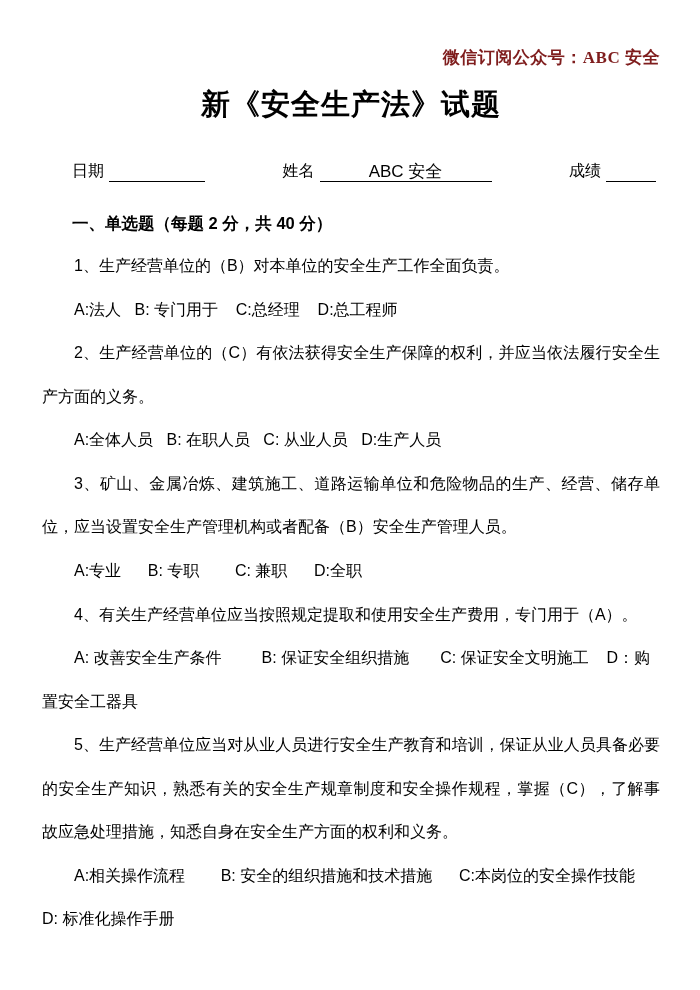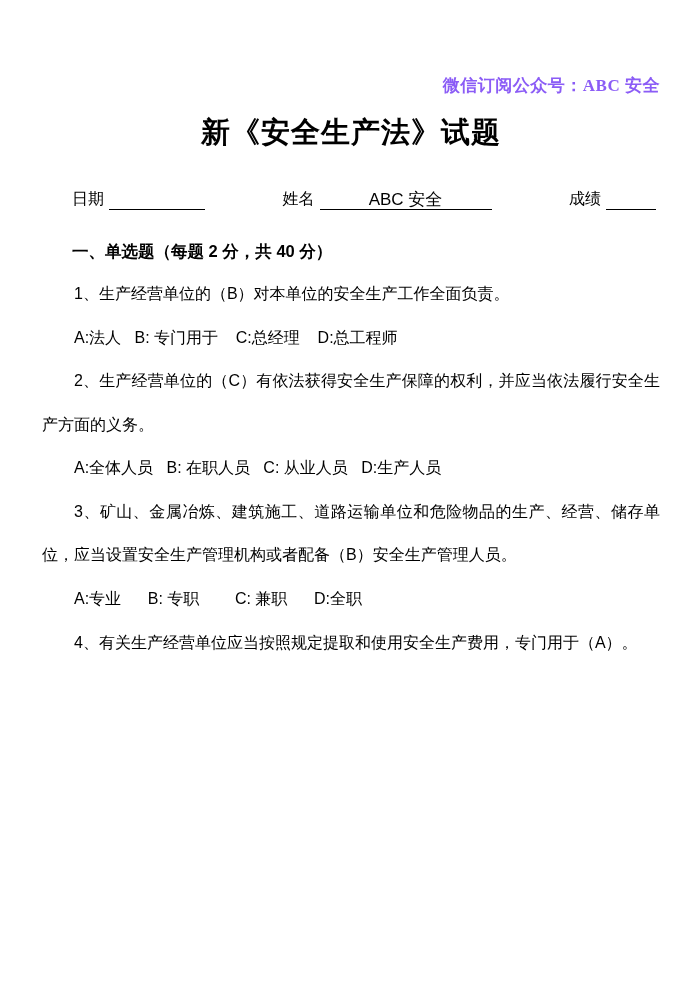--- a/index.html
+++ b/index.html
@@ -12,26 +12,25 @@
     overflow: hidden;
   }
   .page {
     width: 700px;
     height: 990px;
     padding: 46px 40px 0 42px;
     background: #ffffff;
   }
   .watermark {
     text-align: right;
-    color: #8b5cf6;
+    color: #7f1d1d;
     font-weight: bold;
     font-size: 17px;
     font-family: "Liberation Serif", "DejaVu Serif", serif;
     letter-spacing: 0.5px;
-    margin-top: 28px;
   }
   .title {
     text-align: center;
     font-size: 29px;
     font-weight: bold;
     margin-top: 16px;
     letter-spacing: 1px;
   }
   .meta {
     display: flex;
@@ -110,18 +109,23 @@
       <p class="q-options">A:全体人员   B: 在职人员   C: 从业人员   D:生产人员</p>
     </div>
 
     <div>
       <p class="q-text">3、矿山、金属冶炼、建筑施工、道路运输单位和危险物品的生产、经营、储存单位，应当设置安全生产管理机构或者配备（B）安全生产管理人员。</p>
       <p class="q-options">A:专业      B: 专职        C: 兼职      D:全职</p>
     </div>
 
     <div>
       <p class="q-text">4、有关生产经营单位应当按照规定提取和使用安全生产费用，专门用于（A）。</p>
+      <p class="q-options">A: 改善安全生产条件         B: 保证安全组织措施       C: 保证安全文明施工    D：购置安全工器具</p>
     </div>
 
+    <div>
+      <p class="q-text">5、生产经营单位应当对从业人员进行安全生产教育和培训，保证从业人员具备必要的安全生产知识，熟悉有关的安全生产规章制度和安全操作规程，掌握（C），了解事故应急处理措施，知悉自身在安全生产方面的权利和义务。</p>
+      <p class="q-options">A:相关操作流程        B: 安全的组织措施和技术措施      C:本岗位的安全操作技能    D: 标准化操作手册</p>
+    </div>
 
   </div>
 
 </div>
 
 </body></html>

